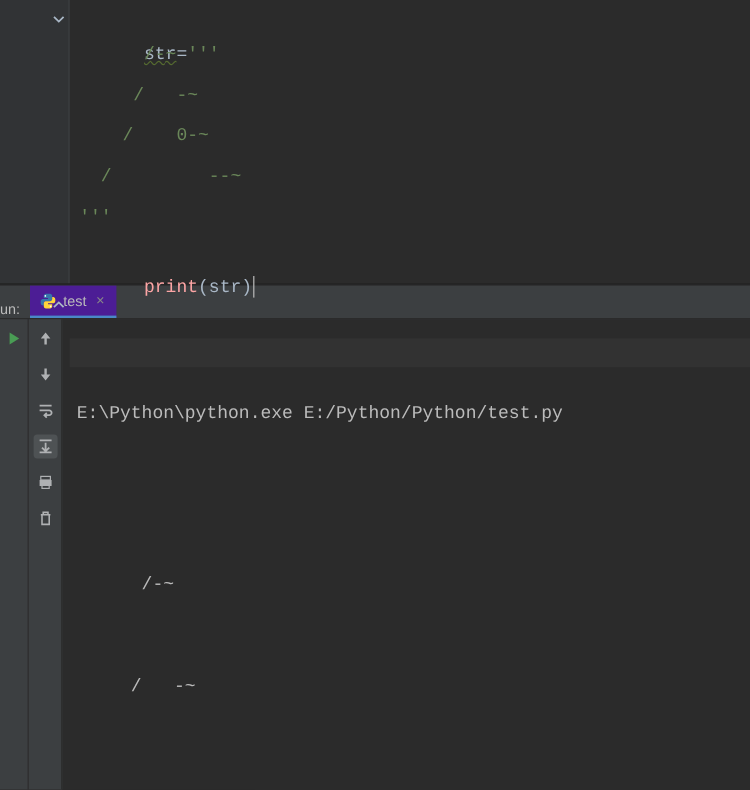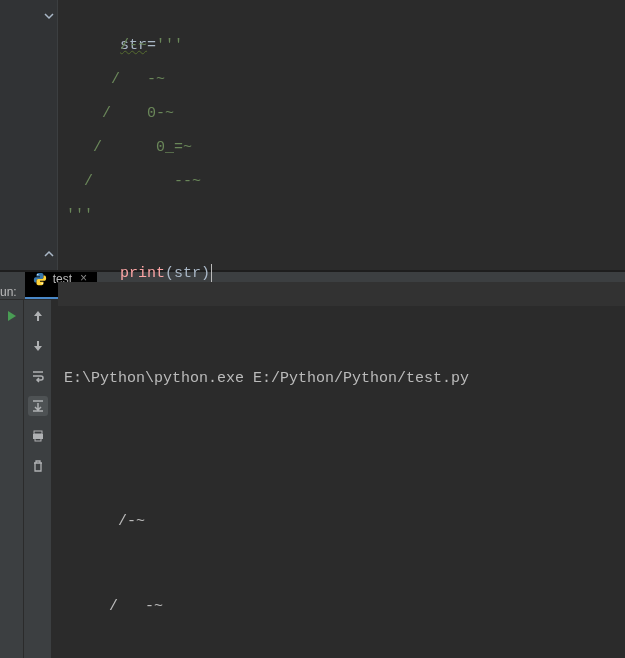--- a/index.html
+++ b/index.html
@@ -84,25 +84,26 @@
     color: #bbbbbb;
     font-family: Arial, sans-serif;
     font-size: 12px;
     padding: 12px 8px 0 0;
     height: 100%;
     display: flex;
     align-items: center;
   }
   .run-tab {
     display: flex;
+    align-items: center;
     gap: 6px;
     padding: 0 8px;
     height: 100%;
     border-bottom: 2px solid #4a88c7;
-    background: #000000;
+    background: #4c1d95;
   }
   .py-icon {
     width: 14px;
     height: 14px;
   }
   .tab-name {
     color: #bbbbbb;
     font-family: Arial, sans-serif;
     font-size: 12px;
   }
@@ -185,21 +186,20 @@
   <div class="editor-content">
     <div class="current-line" style="top:282px"></div>
 
     <div class="code-line" style="margin-top:2px">
       <span class="var-name">str</span><span class="op">=</span><span class="string-quote">'''</span>
     </div>
 
     <div class="code-line"><span class="string-content">      /-~</span></div>
     <div class="code-line" style="margin-top:10px"><span class="string-content">     /   -~</span></div>
     <div class="code-line" style="margin-top:10px"><span class="string-content">    /    0-~</span></div>
-    <div class="code-line" style="margin-top:10px"><span class="string-content">   /      0_=~</span></div>
     <div class="code-line" style="margin-top:10px"><span class="string-content">  /         --~</span></div>
     <div class="code-line" style="margin-top:10px"><span class="string-quote">'''</span></div>
 
     <div class="code-line" style="margin-top:10px">
       <span class="builtin">print</span><span class="paren">(</span><span>str</span><span class="paren">)</span><span class="caret"></span>
     </div>
   </div>
 </div>
 
 <div class="divider"></div>

